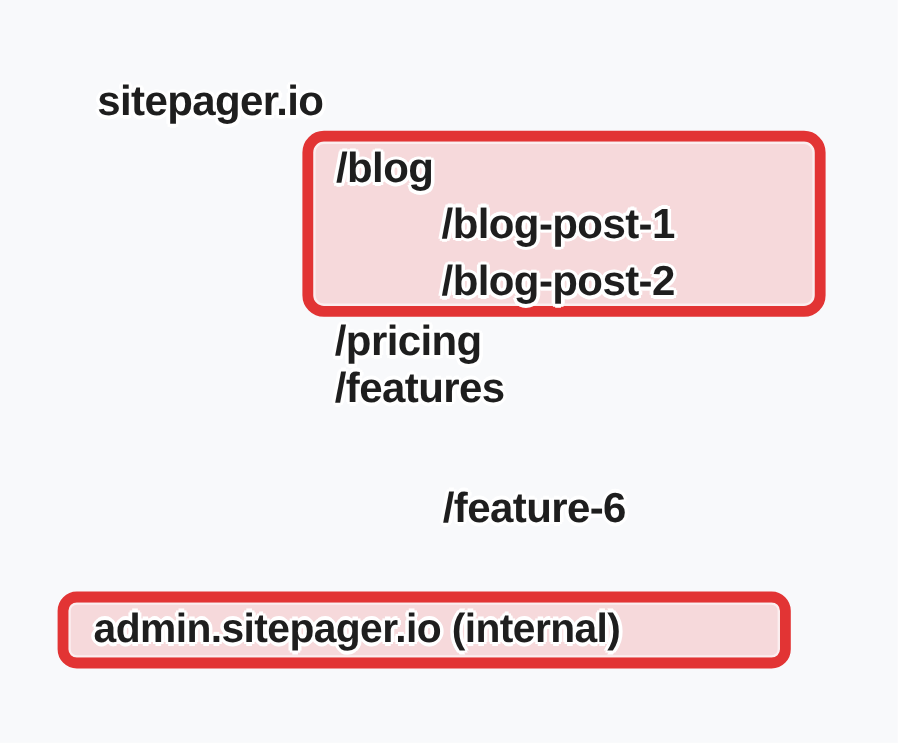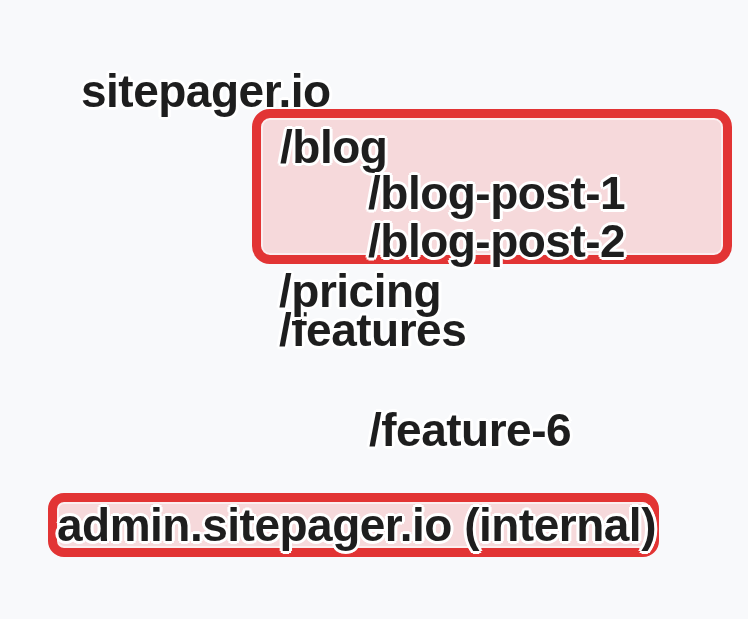--- a/index.html
+++ b/index.html
@@ -10,21 +10,21 @@
     position: relative;
     width: 748px;
     height: 619px;
     background: var(--background, #f8f9fb);
     overflow: hidden;
     font-family: "Liberation Sans", sans-serif;
   }
   .sketch-text {
     position: absolute;
     font-weight: 700;
-    font-size: 46px;
+    font-size: 35px;
     line-height: 1.1;
     letter-spacing: -0.5px;
     color: var(--text, #1e1e1e);
     white-space: nowrap;
     
     text-shadow:
       0 -3px 0 var(--outline, #ffffff),
       2px -2px 0 var(--outline, #ffffff),
       3px 0 0 var(--outline, #ffffff),
       2px 2px 0 var(--outline, #ffffff),
@@ -36,36 +36,37 @@
   .highlight-box {
     position: absolute;
     box-sizing: border-box;
     border: 9px solid var(--highlight_border, #e23434);
     background: var(--highlight_fill, #f6d9db);
     box-shadow: inset 0 0 0 2px rgba(255, 255, 255, 0.55);
   }
   .box-blog {
     left: 252px;
     top: 109px;
-    width: 480px;
+    width: 436px;
     height: 155px;
     border-radius: 18px;
   }
   .box-admin {
     left: 48px;
     top: 493px;
     width: 611px;
     height: 64px;
     border-radius: 16px;
     display: flex;
     align-items: center;
   }
   .box-admin .sketch-text {
     position: static;
-    font-size: 46px;
+    padding-left: 21px;
+    font-size: 34px;
   }
   .title {
     left: 81px;
     top: 66px;
   }
   .line-blog        { left: 19px;  top: 4px;  }
   .line-blog-post-1 { left: 107px; top: 50px; text-align: right; }
   .line-blog-post-2 { left: 107px; top: 98px; }
   .line-pricing     { left: 279px; top: 266px; }
   .line-features    { left: 279px; top: 305px; }

